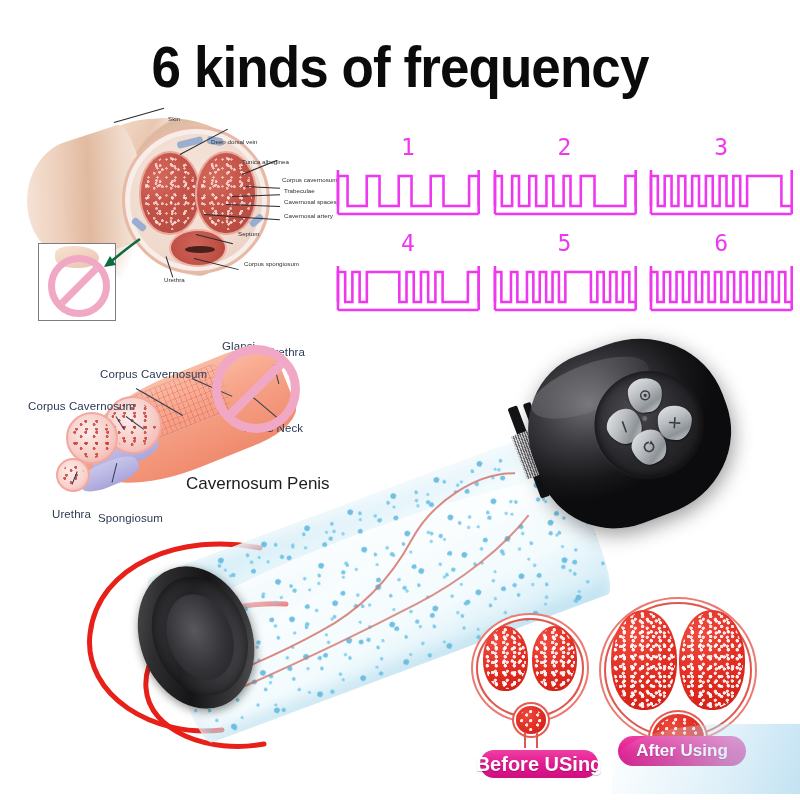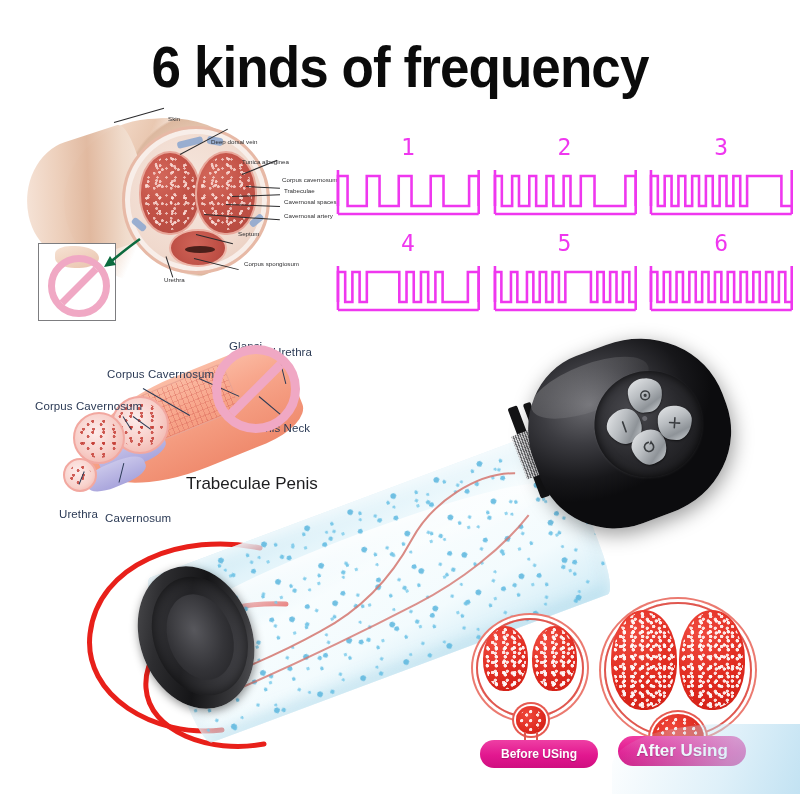--- a/index.html
+++ b/index.html
@@ -132,21 +132,21 @@
   .no-sign .slash {
     position: absolute; left: 50%; top: 50%; width: 100%; height: 7px;
     background: #f0a8c4; transform: translate(-50%,-50%) rotate(-45deg);
   }
   #censor1 { left: 48px; top: 255px; width: 62px; height: 62px; }
   #arrow-green {
     position: absolute; left: 96px; top: 236px; width: 46px; height: 34px;
   }
 
   
-  #anatomy2 { position: absolute; left: 23px; top: 334px; width: 322px; height: 200px; }
+  #anatomy2 { position: absolute; left: 16px; top: 334px; width: 322px; height: 200px; }
   .sp-shaft {
     position: absolute; left: 58px; top: 40px; width: 220px; height: 96px;
     background: linear-gradient(178deg, #fbbfa8 0%, #f8a78d 35%, #f49a7e 62%, #ef8a6d 100%);
     border-radius: 50% 22% 22% 50% / 50% 24% 24% 50%;
     transform: rotate(-22deg);
   }
   .sp-inner {
     position: absolute; left: 120px; top: 44px; width: 92px; height: 50px;
     background: linear-gradient(180deg, #fde9e5, #f9d3cc);
     border: 1.5px solid #e9a494; border-radius: 6px;
@@ -449,27 +449,27 @@
     <div class="sp-ptr" style="left:96px;top:148px;width:20px;transform:rotate(-76deg);"></div>
     <div class="sp-ptr" style="left:258px;top:30px;width:20px;transform:rotate(76deg);"></div>
     <div class="sp-ptr" style="left:236px;top:62px;width:34px;transform:rotate(40deg);"></div>
 
     <div class="sp-label" style="left:206px;top:6px;">Glansi</div>
     <div class="sp-label" style="left:250px;top:12px;">Urethra</div>
     <div class="sp-label" style="left:84px;top:34px;">Corpus Cavernosum</div>
     <div class="sp-label" style="left:12px;top:66px;">Corpus Cavernosum</div>
     <div class="sp-label" style="left:228px;top:88px;">Penis Neck</div>
     <div class="sp-label" style="left:36px;top:174px;">Urethra</div>
-    <div class="sp-label" style="left:82px;top:178px;">Cavernosum</div>
+    <div class="sp-label" style="left:82px;top:178px;">Spongiosum</div>
   </div>
 
   <div class="no-sign" id="censor2">
     <div class="slash"></div>
   </div>
-  <div id="sp-title">Trabeculae Penis</div>
+  <div id="sp-title">Cavernosum Penis</div>
 
   <div id="pump">
     <svg id="swirl" viewBox="0 0 300 230">
       <path d="M210 18 C132 2, 48 34, 40 104 C33 166, 104 208, 172 200" stroke="#e8201a" stroke-width="5" fill="none" stroke-linecap="round"></path>
       <path d="M236 74 C168 70, 92 104, 96 158 C99 202, 160 224, 214 214" stroke="#e8201a" stroke-width="5" fill="none" stroke-linecap="round"></path>
     </svg>
 
     <div id="tube">
       <div class="shine"></div>
     </div>
@@ -601,21 +601,21 @@
         <div class="ba-outline"></div>
         <div class="lobe-pair">
           <div class="lobe lobe-l"></div>
           <div class="lobe lobe-r"></div>
         </div>
       </div>
       <div class="ba-bulb" style="left:40px;top:88px;width:30px;height:28px;"></div>
       <div class="ba-stem" style="left:48px;top:114px;height:16px;"></div>
       <div class="ba-stem" style="left:60px;top:114px;height:16px;"></div>
     </div>
-    <div class="ba-pill" style="left:10px;top:140px;width:118px;height:28px;font-size:12px;">Before USing</div>
+    <div class="ba-pill" style="left:10px;top:150px;width:118px;height:28px;font-size:20px;">Before USing</div>
 
     <div class="ba-item" style="left:134px;top:2px;width:148px;height:136px;">
       <div class="ba-body" style="width:148px;height:136px;">
         <div class="ba-outline"></div>
         <div class="lobe-pair">
           <div class="lobe lobe-l" style="height:80%;width:48%;"></div>
           <div class="lobe lobe-r" style="height:80%;width:48%;"></div>
         </div>
       </div>
       <div class="ba-bulb" style="left:48px;top:112px;width:52px;height:48px;"></div>

